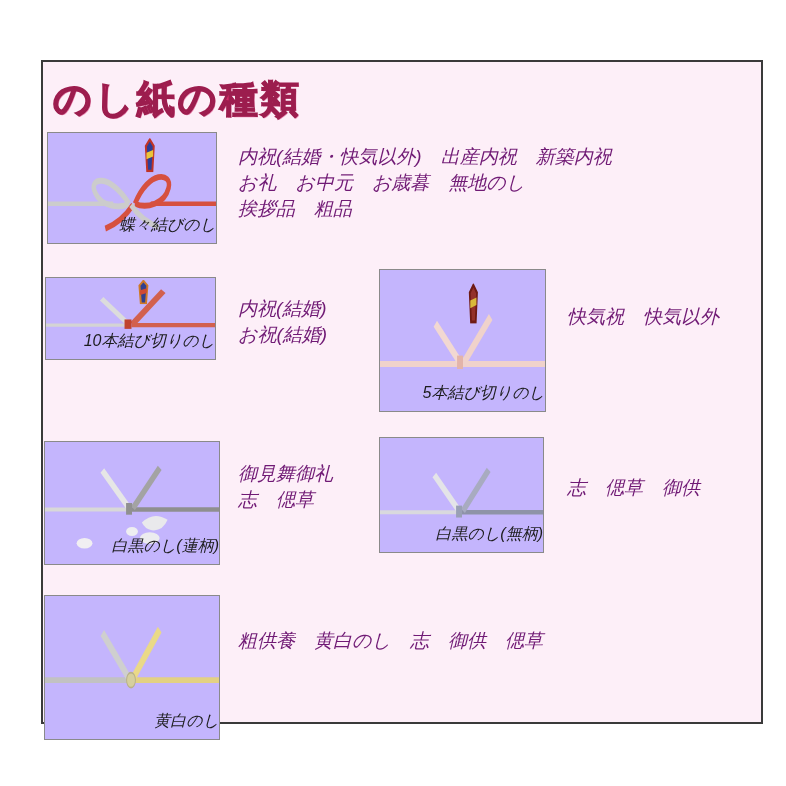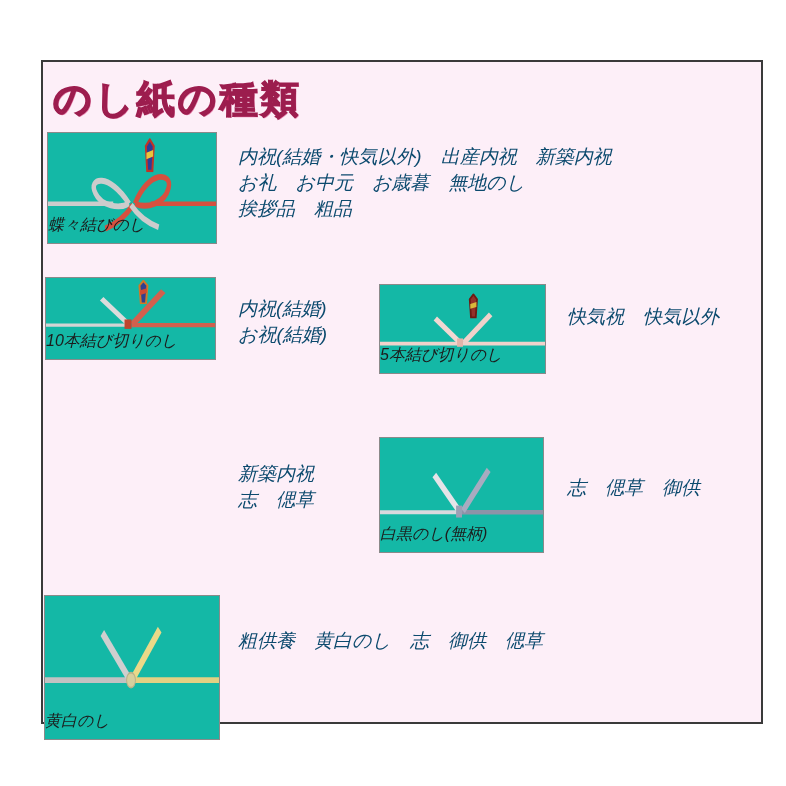--- a/index.html
+++ b/index.html
@@ -4,27 +4,27 @@
 <style>
   html,body{margin:0;padding:0;background:#ffffff;}
   .page{position:relative;width:786px;height:786px;background:#ffffff;overflow:hidden;
         font-family:"Liberation Sans", sans-serif;}
   .panel{position:absolute;left:41px;top:60px;width:722px;height:664px;
          background:#fdeff8;border:2px solid #3a3a3a;box-sizing:border-box;}
   .title{position:absolute;left:10px;top:12px;margin:0;
          font-size:38px;font-weight:bold;letter-spacing:3px;
          color:#d42a68;-webkit-text-stroke:1.4px #9c1d4e;
          text-shadow:1px 1px 0 #e98ab2;text-align:right;}
-  .card{position:absolute;background:#14b8a6;border:1px solid #8a8a8a;box-sizing:border-box;
-        display:flex;flex-direction:column;align-items:flex-start;justify-content:flex-end;}
+  .card{position:absolute;background:#c4b5fd;border:1px solid #8a8a8a;box-sizing:border-box;
+        display:flex;flex-direction:column;align-items:flex-end;justify-content:flex-end;}
   .card svg.art{position:absolute;left:0;top:0;width:100%;height:100%;}
   .card-label{position:relative;z-index:2;font-style:italic;font-size:16px;color:#1c1c1c;
               padding-bottom:7px;white-space:nowrap;}
   .uses{position:absolute;font-style:italic;font-size:19px;line-height:26px;
-        color:#0c4a6e;white-space:nowrap;}
+        color:#701a75;white-space:nowrap;}
 </style>
 </head>
 <body>
 
 <svg width="0" height="0" style="position:absolute" aria-hidden="true">
   <defs>
     <symbol id="deco-red" viewBox="0 0 12 26">
       <path d="M6 1 L10 6 L8.6 25 L3.4 25 L2 6 Z" fill="#2e3d95" stroke="#c03326" stroke-width="2"></path>
       <path d="M2.6 11 L9.4 9 L9.4 14 L2.6 16 Z" fill="#e9c53c"></path>
     </symbol>
@@ -71,37 +71,53 @@
         <rect x="79" y="44" width="7" height="10" fill="#c0442f"></rect>
         <use href="#deco-orange" x="92" y="2" width="12" height="26"></use>
       </svg>
       <div class="card-label">10本結び切りのし</div>
     </div>
     <div class="uses" style="left:195px;top:234px">
       <div>内祝(結婚)</div>
       <div>お祝(結婚)</div>
     </div>
 
-    <div class="card" style="left:336px;top:222px;width:167px;height:90px">
+    <div class="card" style="left:336px;top:207px;width:167px;height:143px">
       <svg class="art" viewBox="0 0 167 84" preserveAspectRatio="none">
         <path d="M0 56 H82" stroke="#f0d2cb" stroke-width="3.5" fill="none"></path>
         <path d="M84 56 H167" stroke="#f0d2cb" stroke-width="3.5" fill="none"></path>
         <path d="M82 56 L56 32" stroke="#f2d8d2" stroke-width="5" fill="none"></path>
         <path d="M85 55 L112 28" stroke="#f0d2cb" stroke-width="5" fill="none"></path>
         <rect x="78" y="51" width="6" height="8" fill="#e3b4aa"></rect>
         <use href="#deco-dark" x="89" y="8" width="11" height="24"></use>
       </svg>
       <div class="card-label">5本結び切りのし</div>
     </div>
     <div class="uses" style="left:524px;top:242px">
       <div>快気祝　快気以外</div>
     </div>
 
+    <div class="card" style="left:1px;top:379px;width:176px;height:124px">
+      <svg class="art" viewBox="0 0 176 94" preserveAspectRatio="none">
+        <path d="M0 52 H86" stroke="#d8d8d8" stroke-width="3" fill="none"></path>
+        <path d="M88 52 H176" stroke="#8f8f8f" stroke-width="3.5" fill="none"></path>
+        <path d="M86 52 L58 22" stroke="#e6e6e6" stroke-width="5" fill="none"></path>
+        <path d="M89 51 L116 20" stroke="#a3a3a3" stroke-width="5" fill="none"></path>
+        <rect x="82" y="47" width="6" height="9" fill="#909090"></rect>
+        <g>
+          <path d="M98 62 q12 -9 26 -2 q-5 9 -16 8 q-7 -1 -10 -6 Z" fill="#e9e9ec"></path>
+          <ellipse cx="106" cy="74" rx="10" ry="4.5" fill="#ececef"></ellipse>
+          <ellipse cx="88" cy="69" rx="6" ry="3.5" fill="#eeeef1"></ellipse>
+          <ellipse cx="40" cy="78" rx="8" ry="4" fill="#f1eff2"></ellipse>
+        </g>
+      </svg>
+      <div class="card-label">白黒のし(蓮柄)</div>
+    </div>
     <div class="uses" style="left:195px;top:399px">
-      <div>新築内祝</div>
+      <div>御見舞御礼</div>
       <div>志　偲草</div>
     </div>
 
     <div class="card" style="left:336px;top:375px;width:165px;height:116px">
       <svg class="art" viewBox="0 0 165 86" preserveAspectRatio="none">
         <path d="M0 56 H81" stroke="#d9d9de" stroke-width="3" fill="none"></path>
         <path d="M83 56 H165" stroke="#8e93a8" stroke-width="3.5" fill="none"></path>
         <path d="M81 56 L55 28" stroke="#e4e4e8" stroke-width="5" fill="none"></path>
         <path d="M84 55 L110 24" stroke="#a8abc0" stroke-width="5" fill="none"></path>
         <rect x="77" y="51" width="6" height="9" fill="#9aa0b5"></rect>

